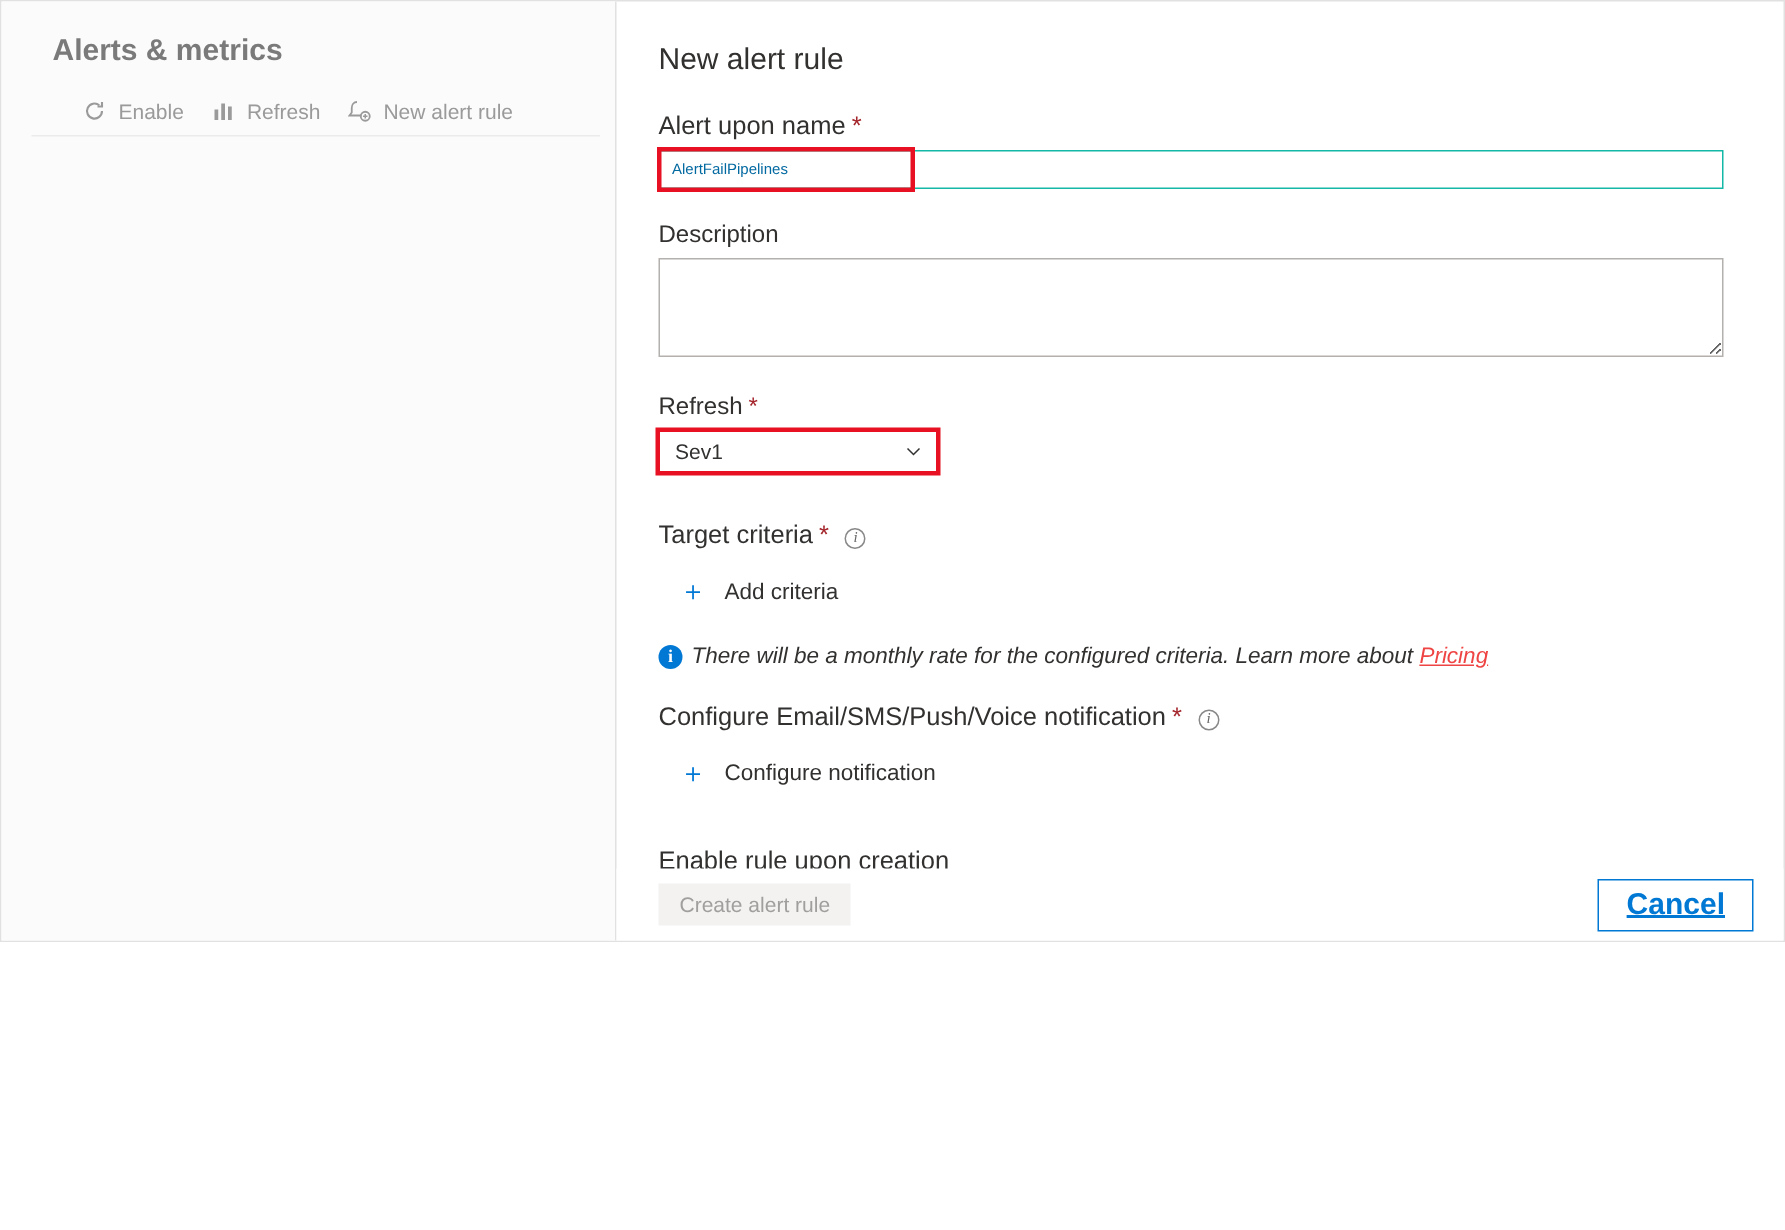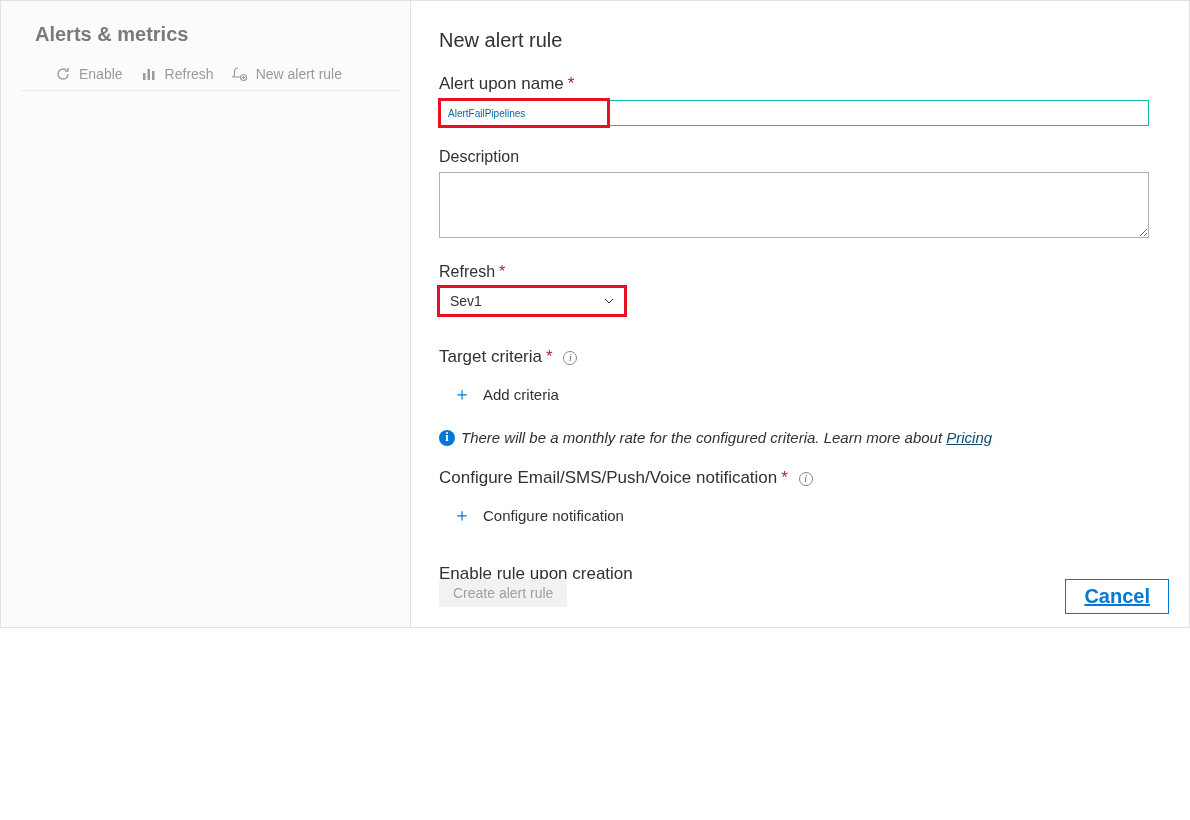--- a/index.html
+++ b/index.html
@@ -197,21 +197,21 @@
     color: #fff;
     display: inline-flex;
     align-items: center;
     justify-content: center;
     font-weight: bold;
     font-style: normal;
     font-family: Georgia, serif;
     font-size: 12px;
   }
   .info-row a {
-    color: #0c4a6e;
+    color: #ef4444;
     text-decoration: underline;
     margin-top: 18px;
   }
 
   .toggle-row {
     display: flex;
     align-items: center;
     gap: 10px;
     margin-top: 14px;
   }
@@ -228,21 +228,21 @@
     width: 14px; height: 14px;
     background: #fff;
     border-radius: 50%;
   }
 
   .footer {
     position: absolute;
     left: 0; right: 0; bottom: 0;
     height: 48px;
     display: flex;
-    align-items: flex-start;
+    align-items: center;
     justify-content: space-between;
     padding: 0 20px 0 28px;
     background: #fff;
   }
   .btn-primary-disabled {
     background: #f3f2f1;
     color: #a19f9d;
     border: none;
     padding: 6px 14px;
     font-size: 14px;

